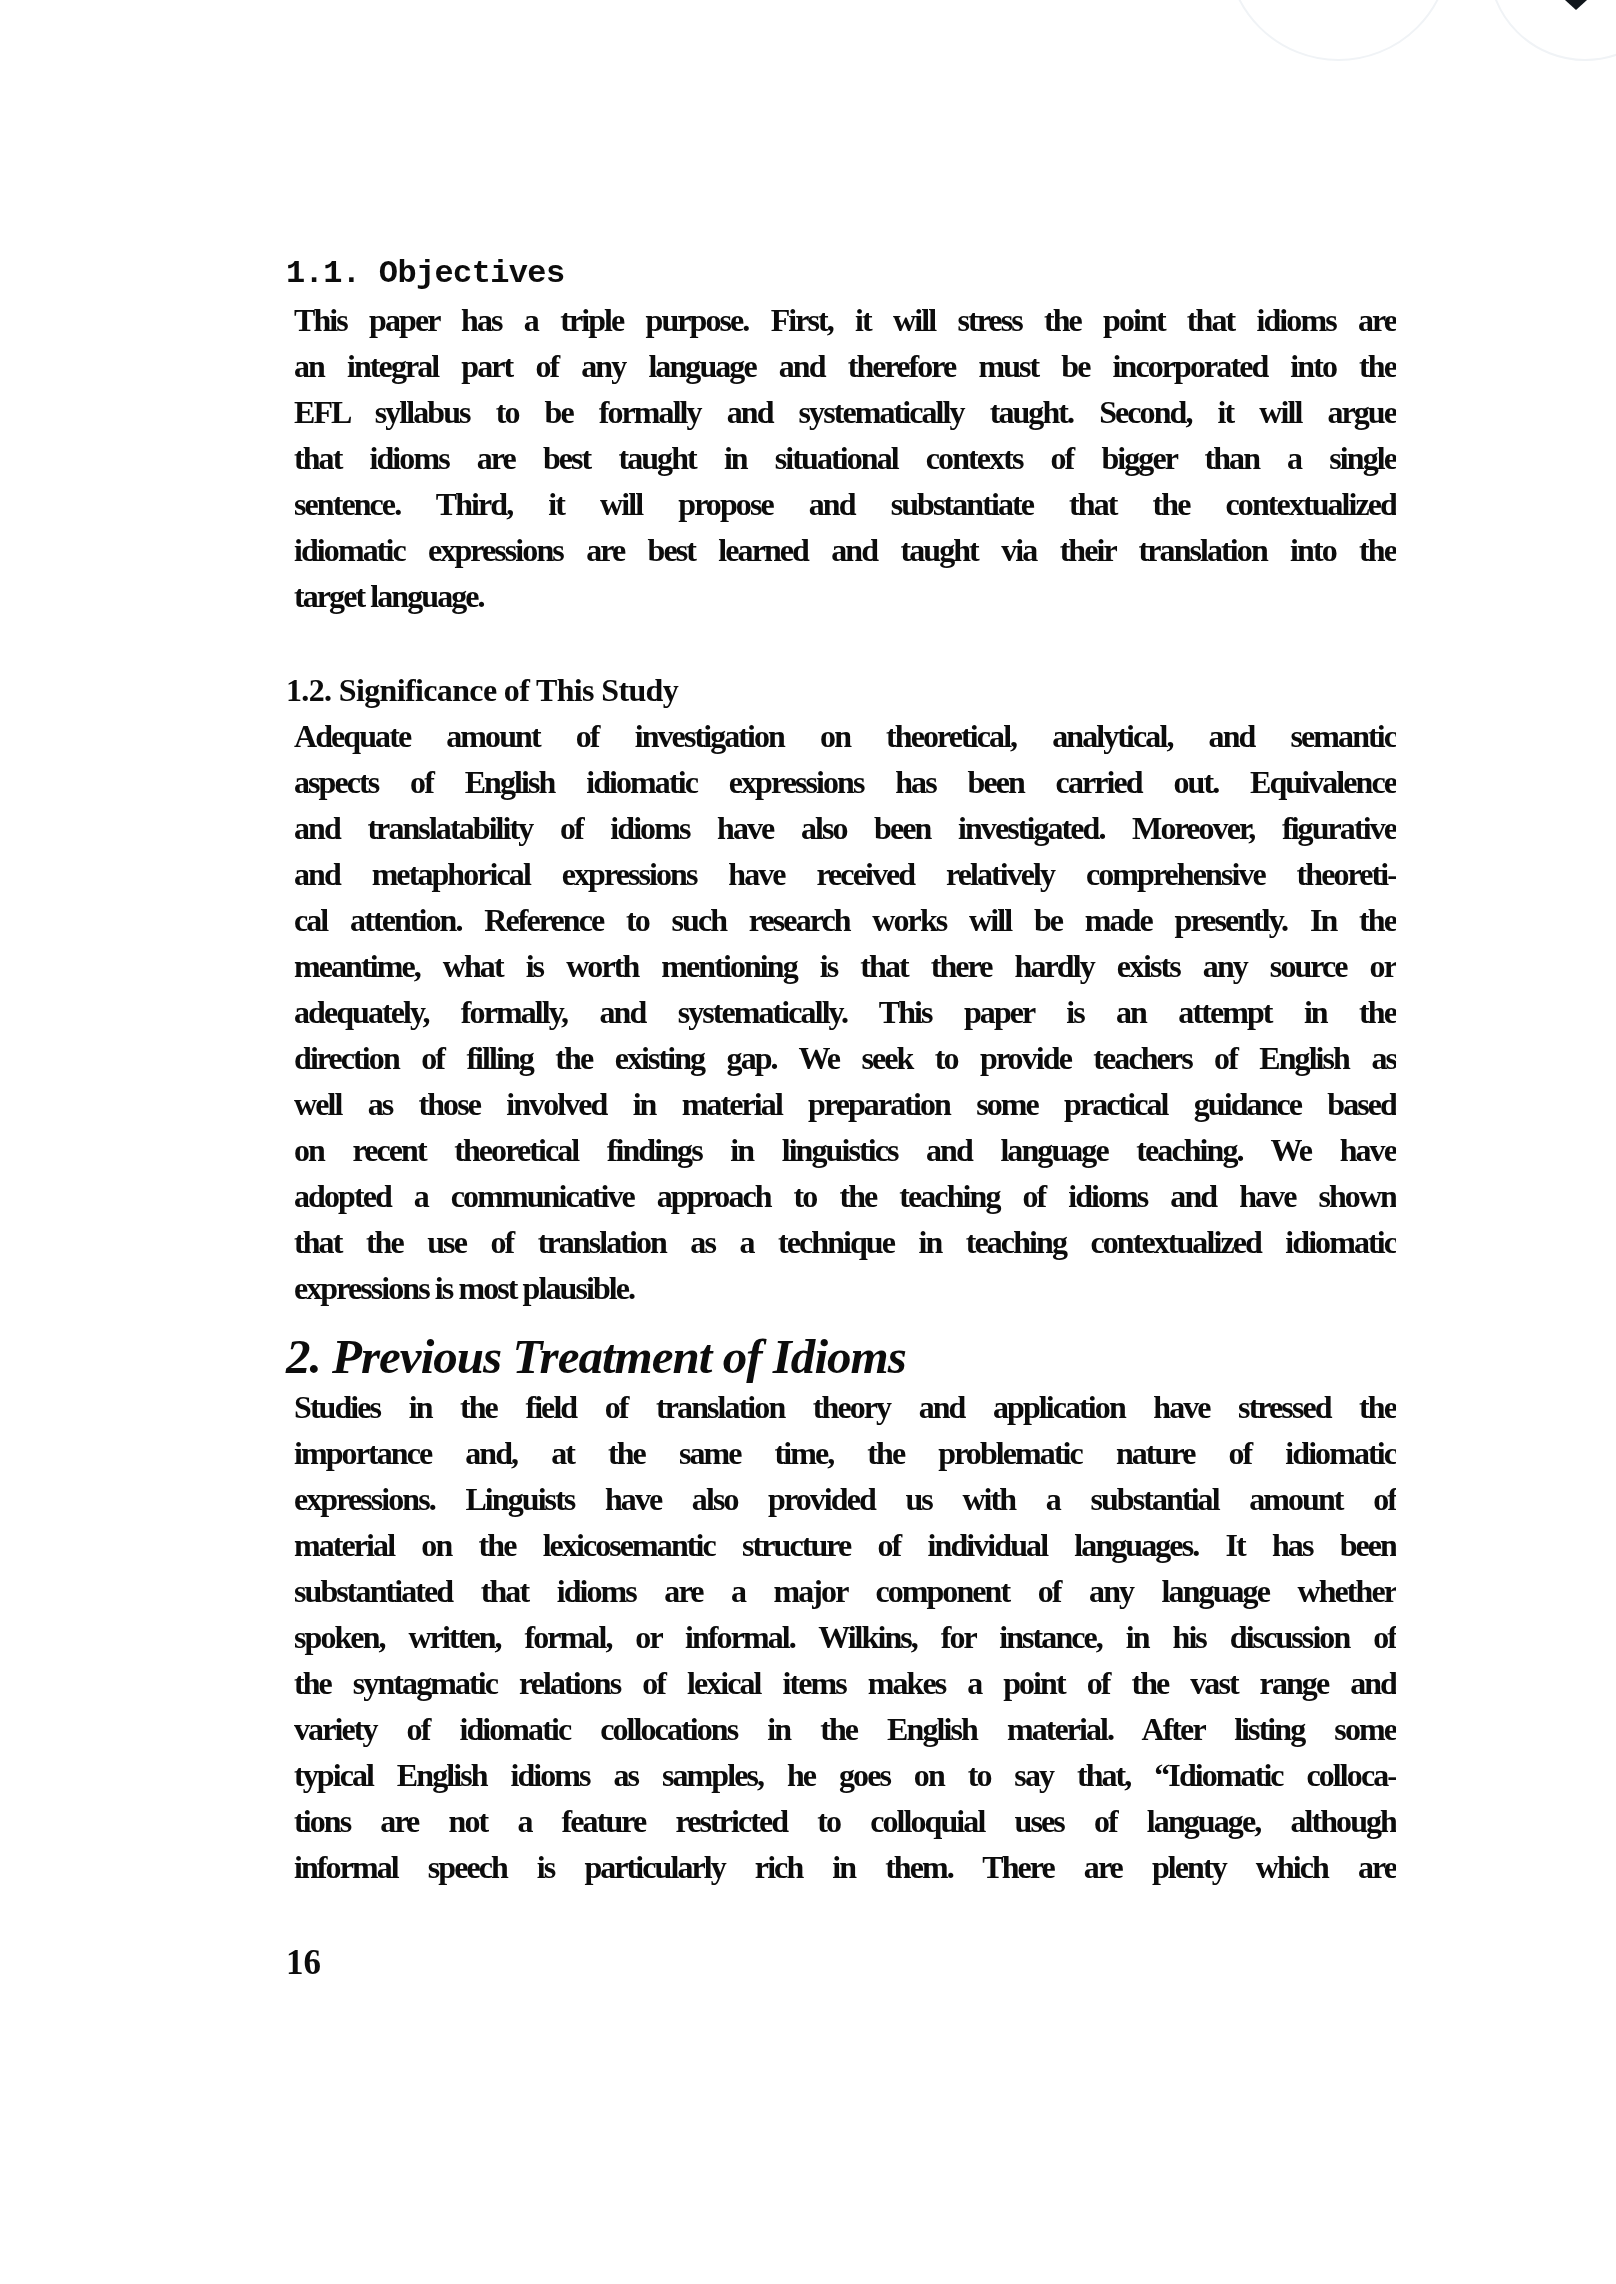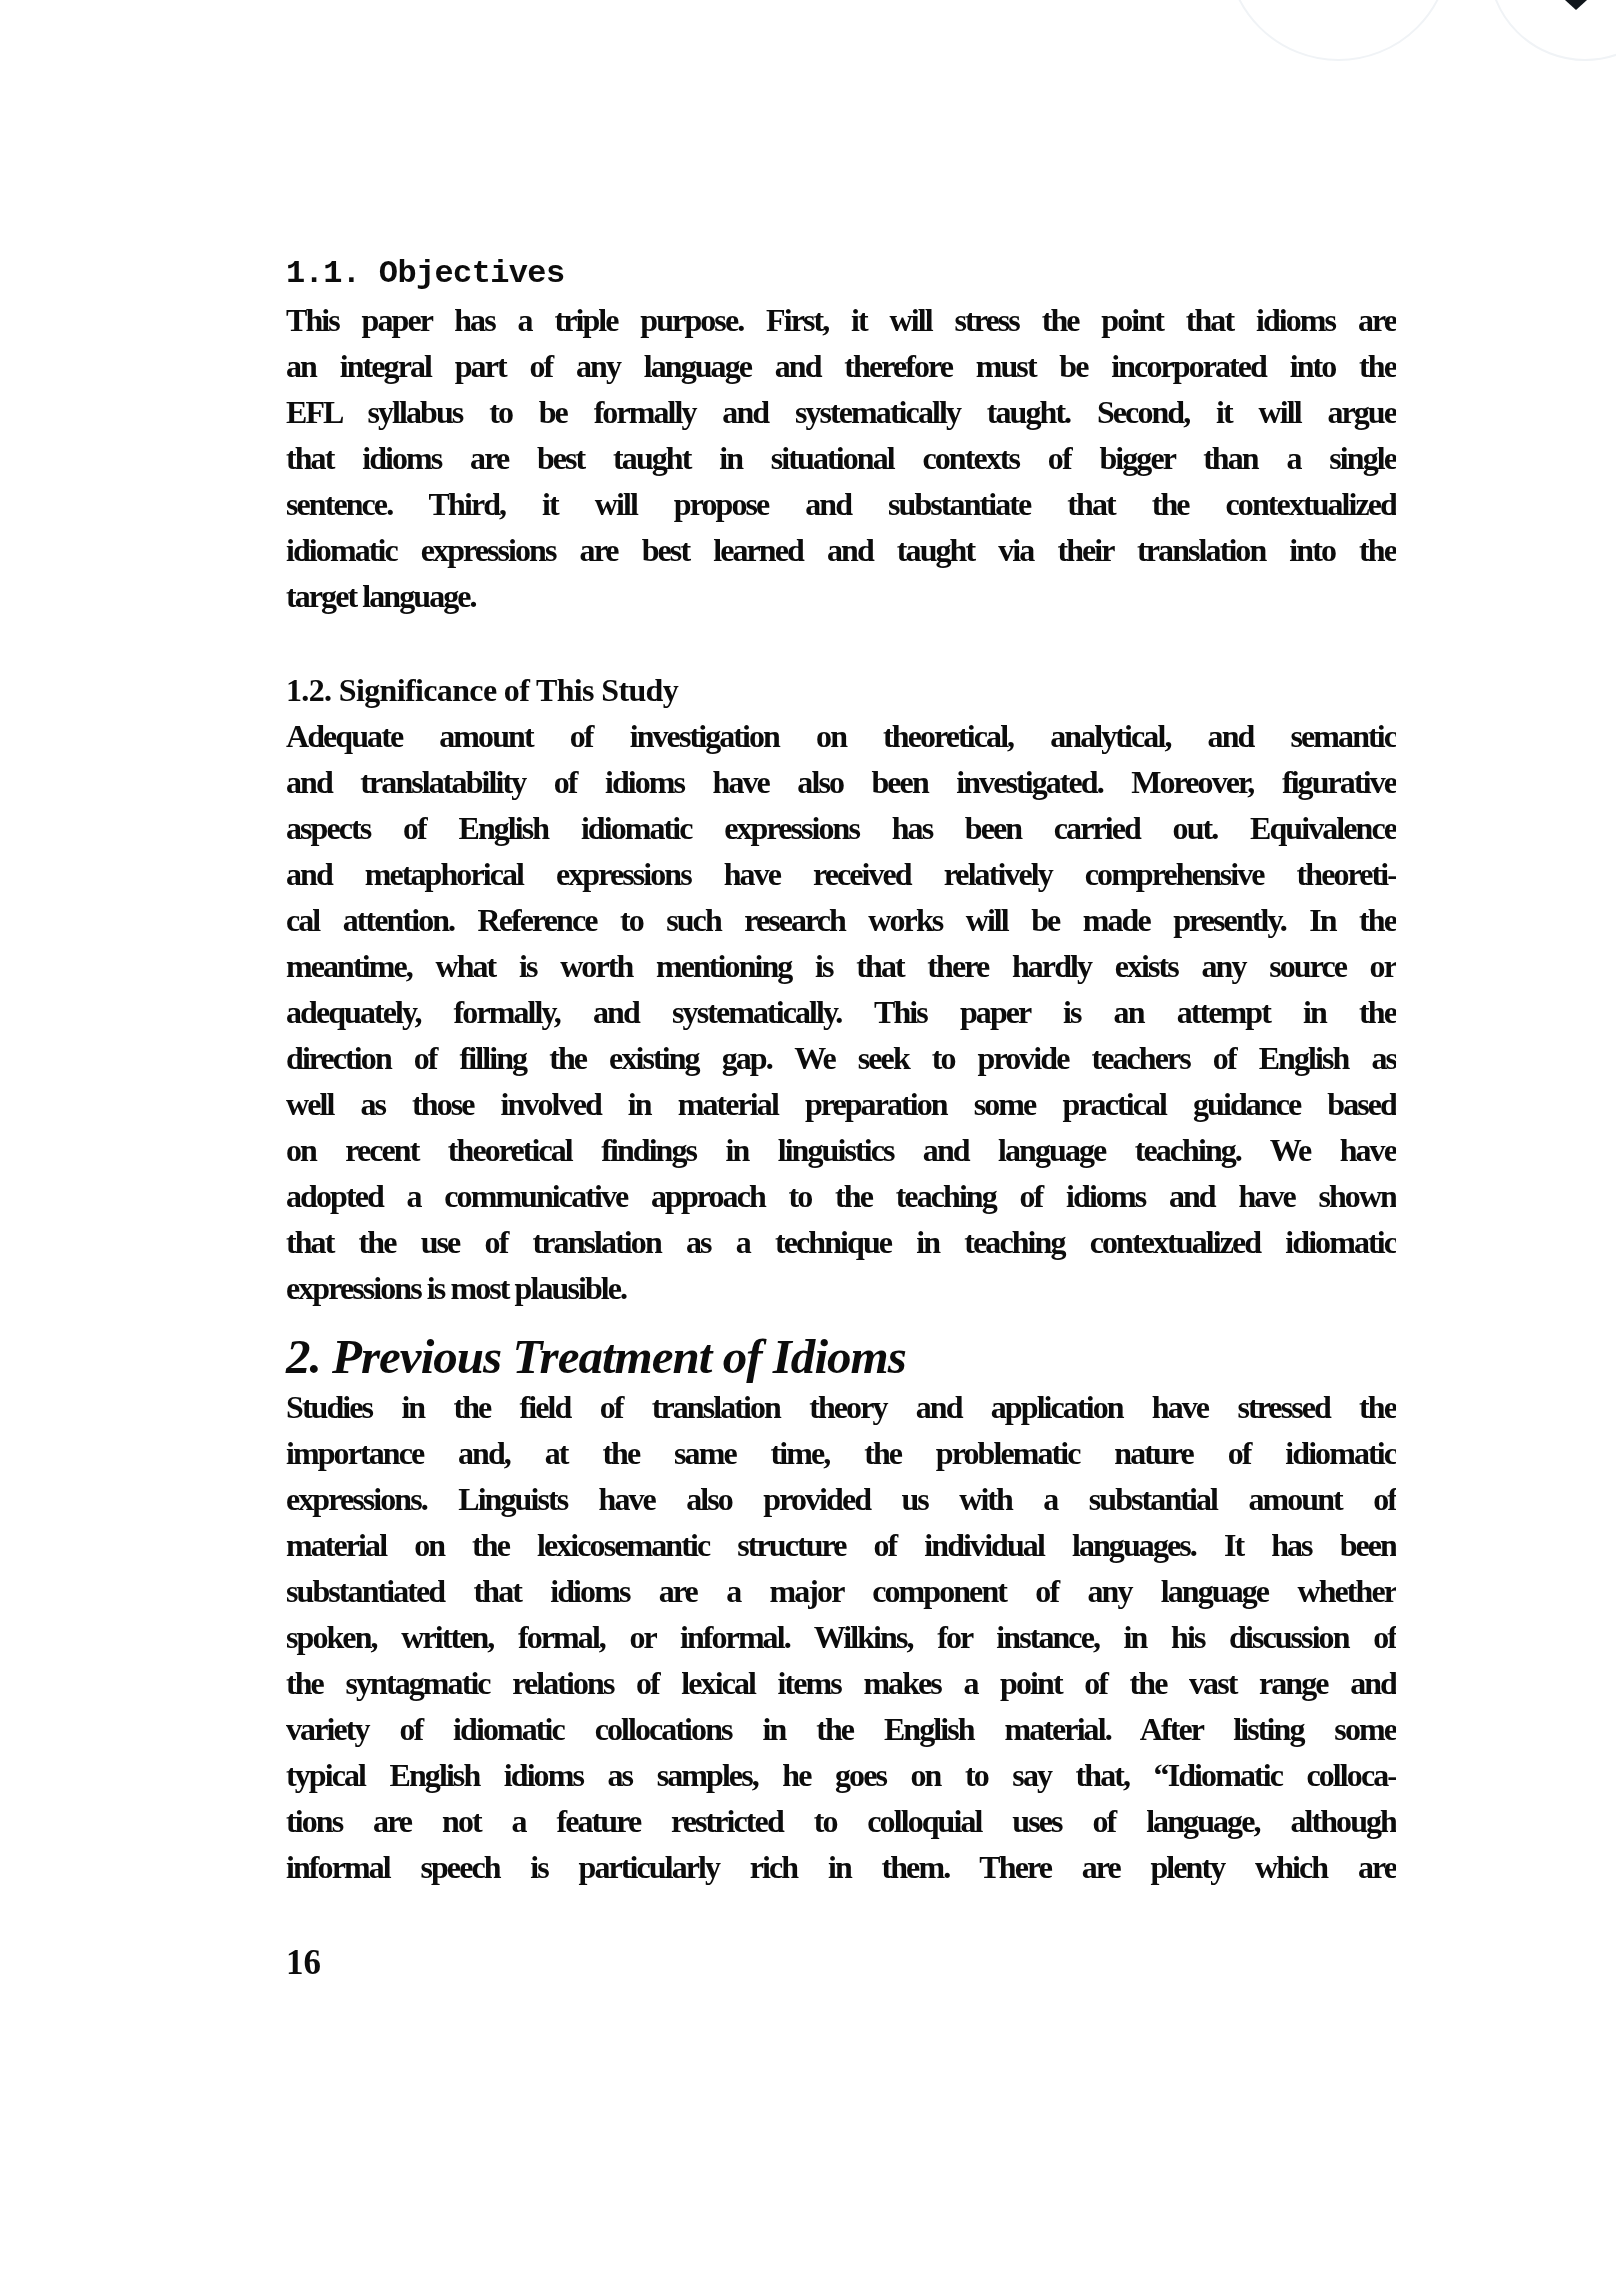--- a/index.html
+++ b/index.html
@@ -58,20 +58,21 @@
   .para { margin: 0; }
   .line {
     height: 46px;
     line-height: 46px;
     font-size: 32px;
     font-weight: 700;
     letter-spacing: -0.06em;
     text-align: justify;
     text-align-last: justify;
     overflow: hidden;
+    margin-left: 8px;
   }
   .line.last {
     text-align: left;
     text-align-last: left;
   }
   .page-number {
     margin-top: 50px;
     font-size: 35px;
     font-weight: 700;
     line-height: 46px;
@@ -96,22 +97,22 @@
       <div class="line">EFL syllabus to be formally and systematically taught. Second, it will argue</div>
       <div class="line">that idioms are best taught in situational contexts of bigger than a single</div>
       <div class="line">sentence. Third, it will propose and substantiate that the contextualized</div>
       <div class="line">idiomatic expressions are best learned and taught via their translation into the</div>
       <div class="line last">target language.</div>
     </div>
 
     <div class="sec-heading h-12">1.2. Significance of This Study</div>
     <div class="para">
       <div class="line">Adequate amount of investigation on theoretical, analytical, and semantic</div>
+      <div class="line">aspects of English idiomatic expressions has been carried out. Equivalence</div>
       <div class="line">and translatability of idioms have also been investigated. Moreover, figurative</div>
-      <div class="line">aspects of English idiomatic expressions has been carried out. Equivalence</div>
       <div class="line">and metaphorical expressions have received relatively comprehensive theoreti-</div>
       <div class="line">cal attention. Reference to such research works will be made presently. In the</div>
       <div class="line">meantime, what is worth mentioning is that there hardly exists any source or</div>
       <div class="line">adequately, formally, and systematically. This paper is an attempt in the</div>
       <div class="line">direction of filling the existing gap. We seek to provide teachers of English as</div>
       <div class="line">well as those involved in material preparation some practical guidance based</div>
       <div class="line">on recent theoretical findings in linguistics and language teaching. We have</div>
       <div class="line">adopted a communicative approach to the teaching of idioms and have shown</div>
       <div class="line">that the use of translation as a technique in teaching contextualized idiomatic</div>
       <div class="line last">expressions is most plausible.</div>

